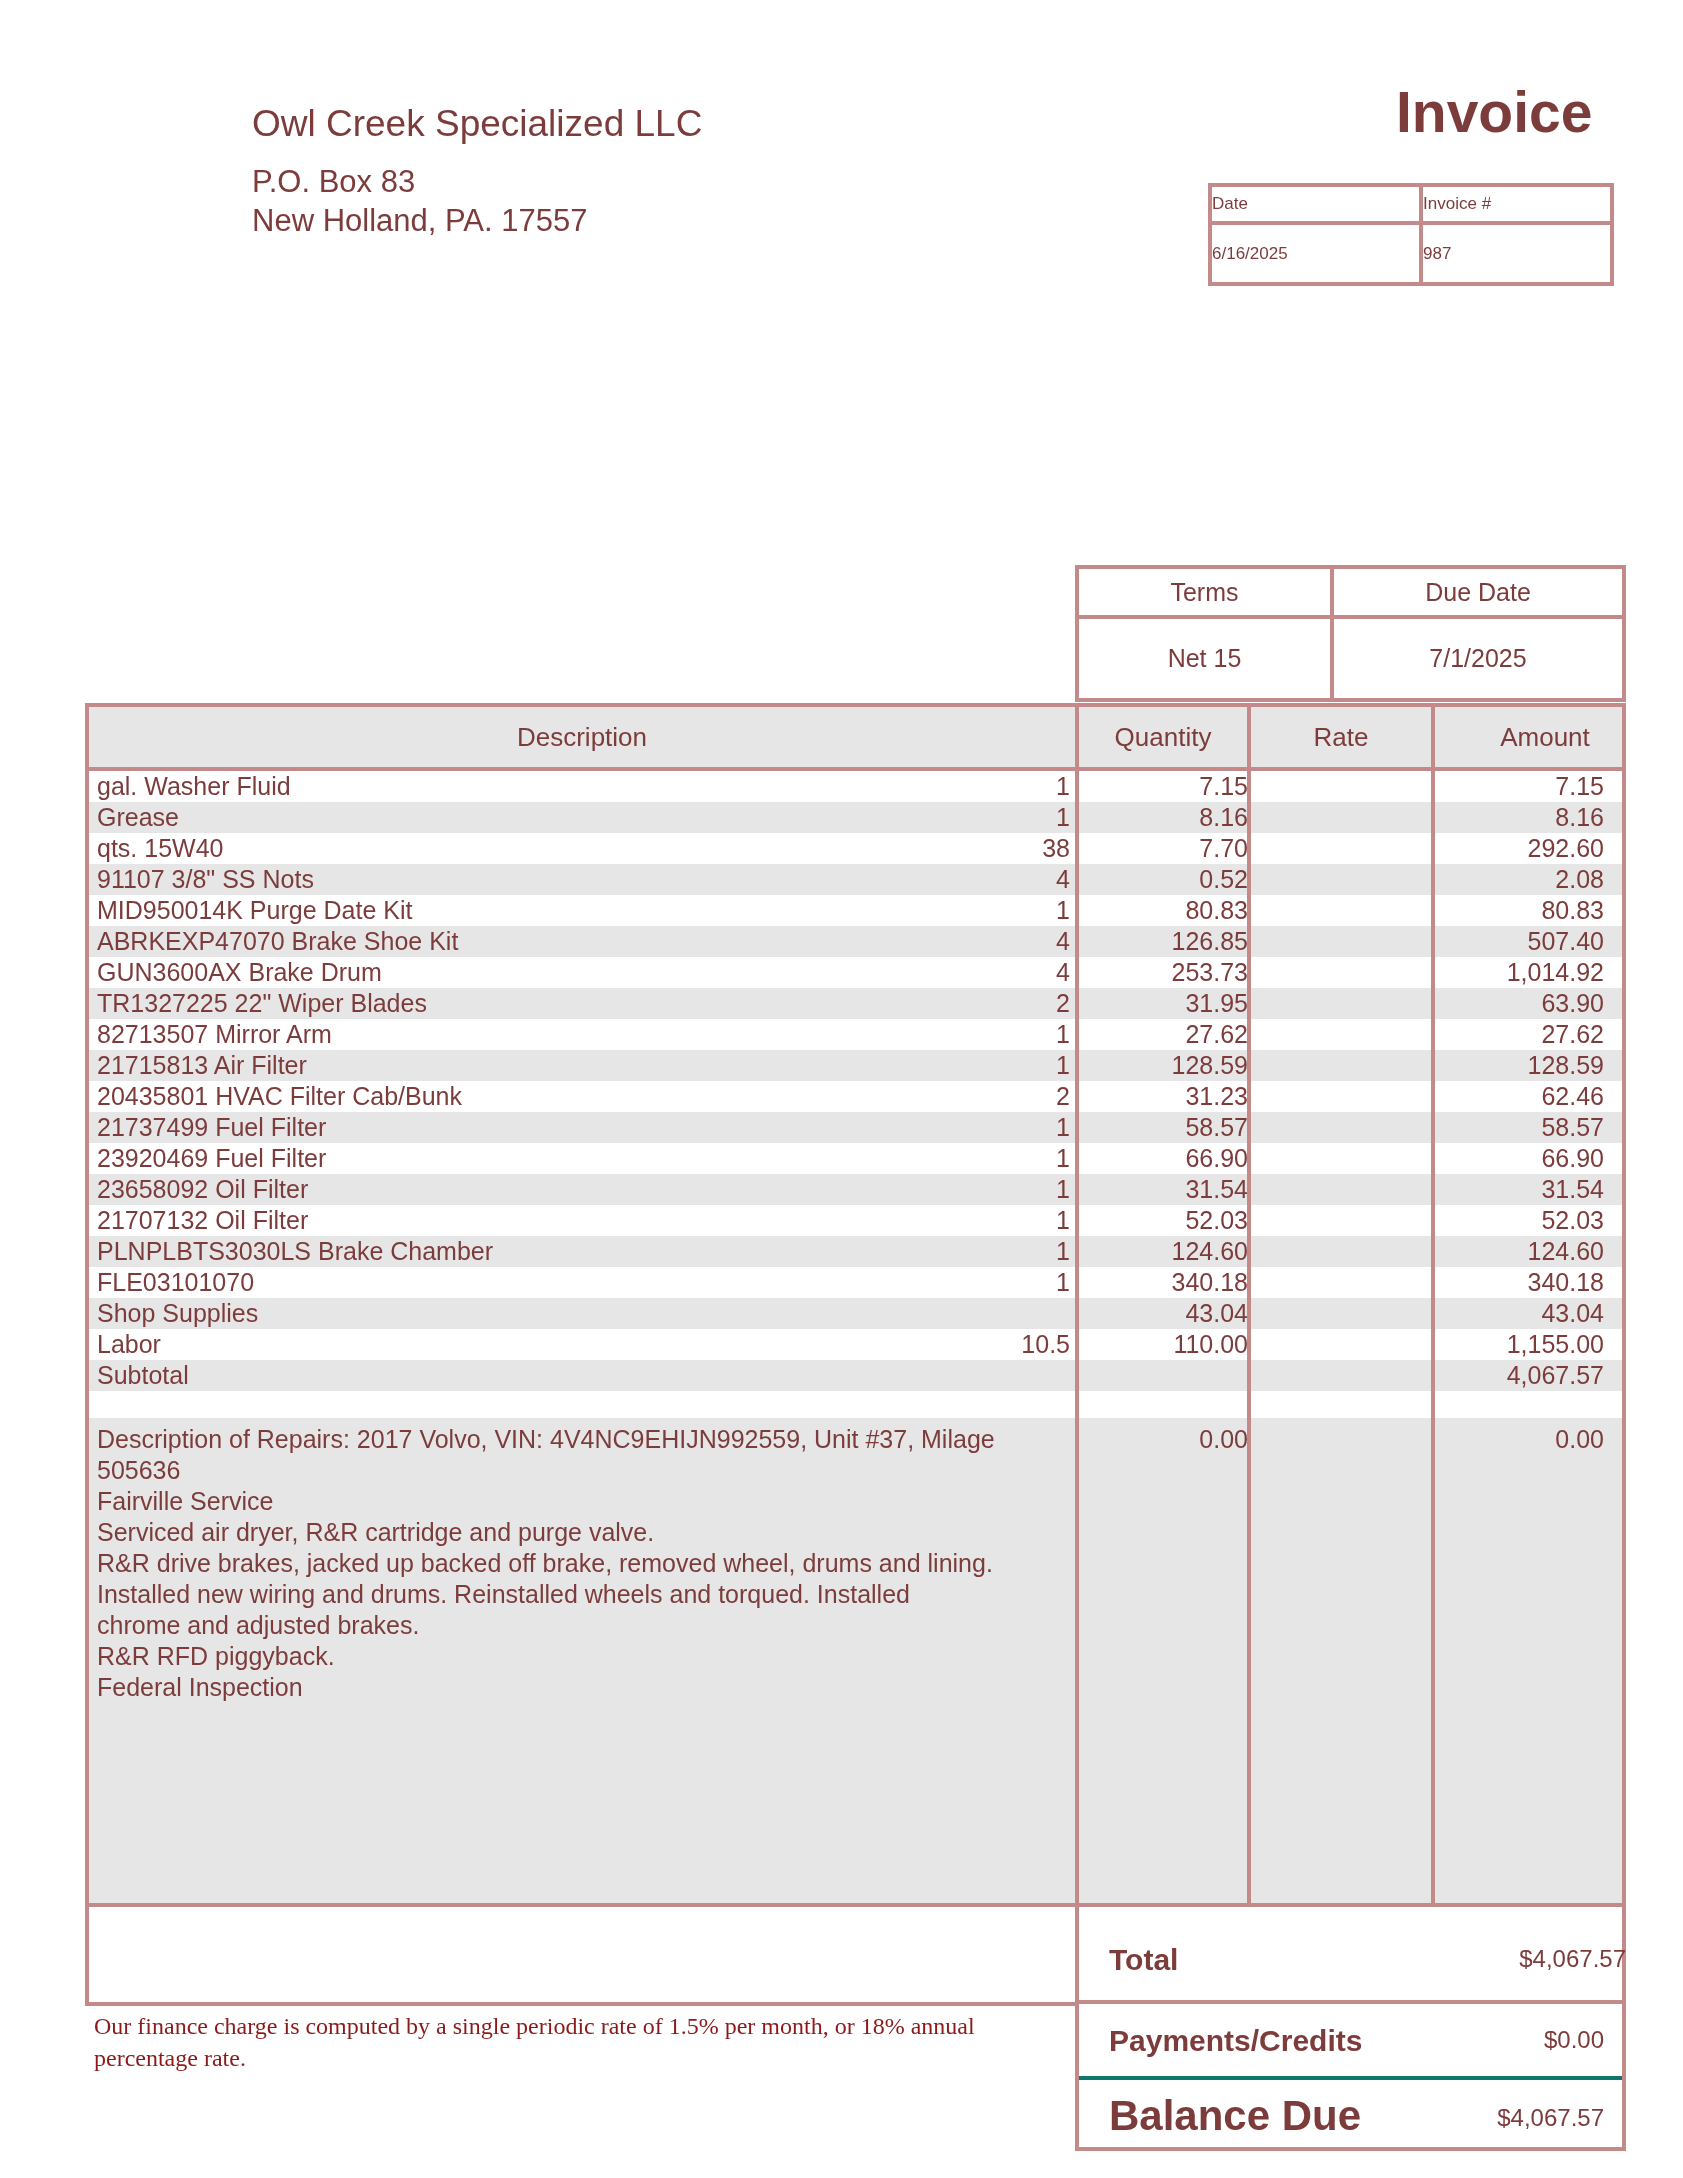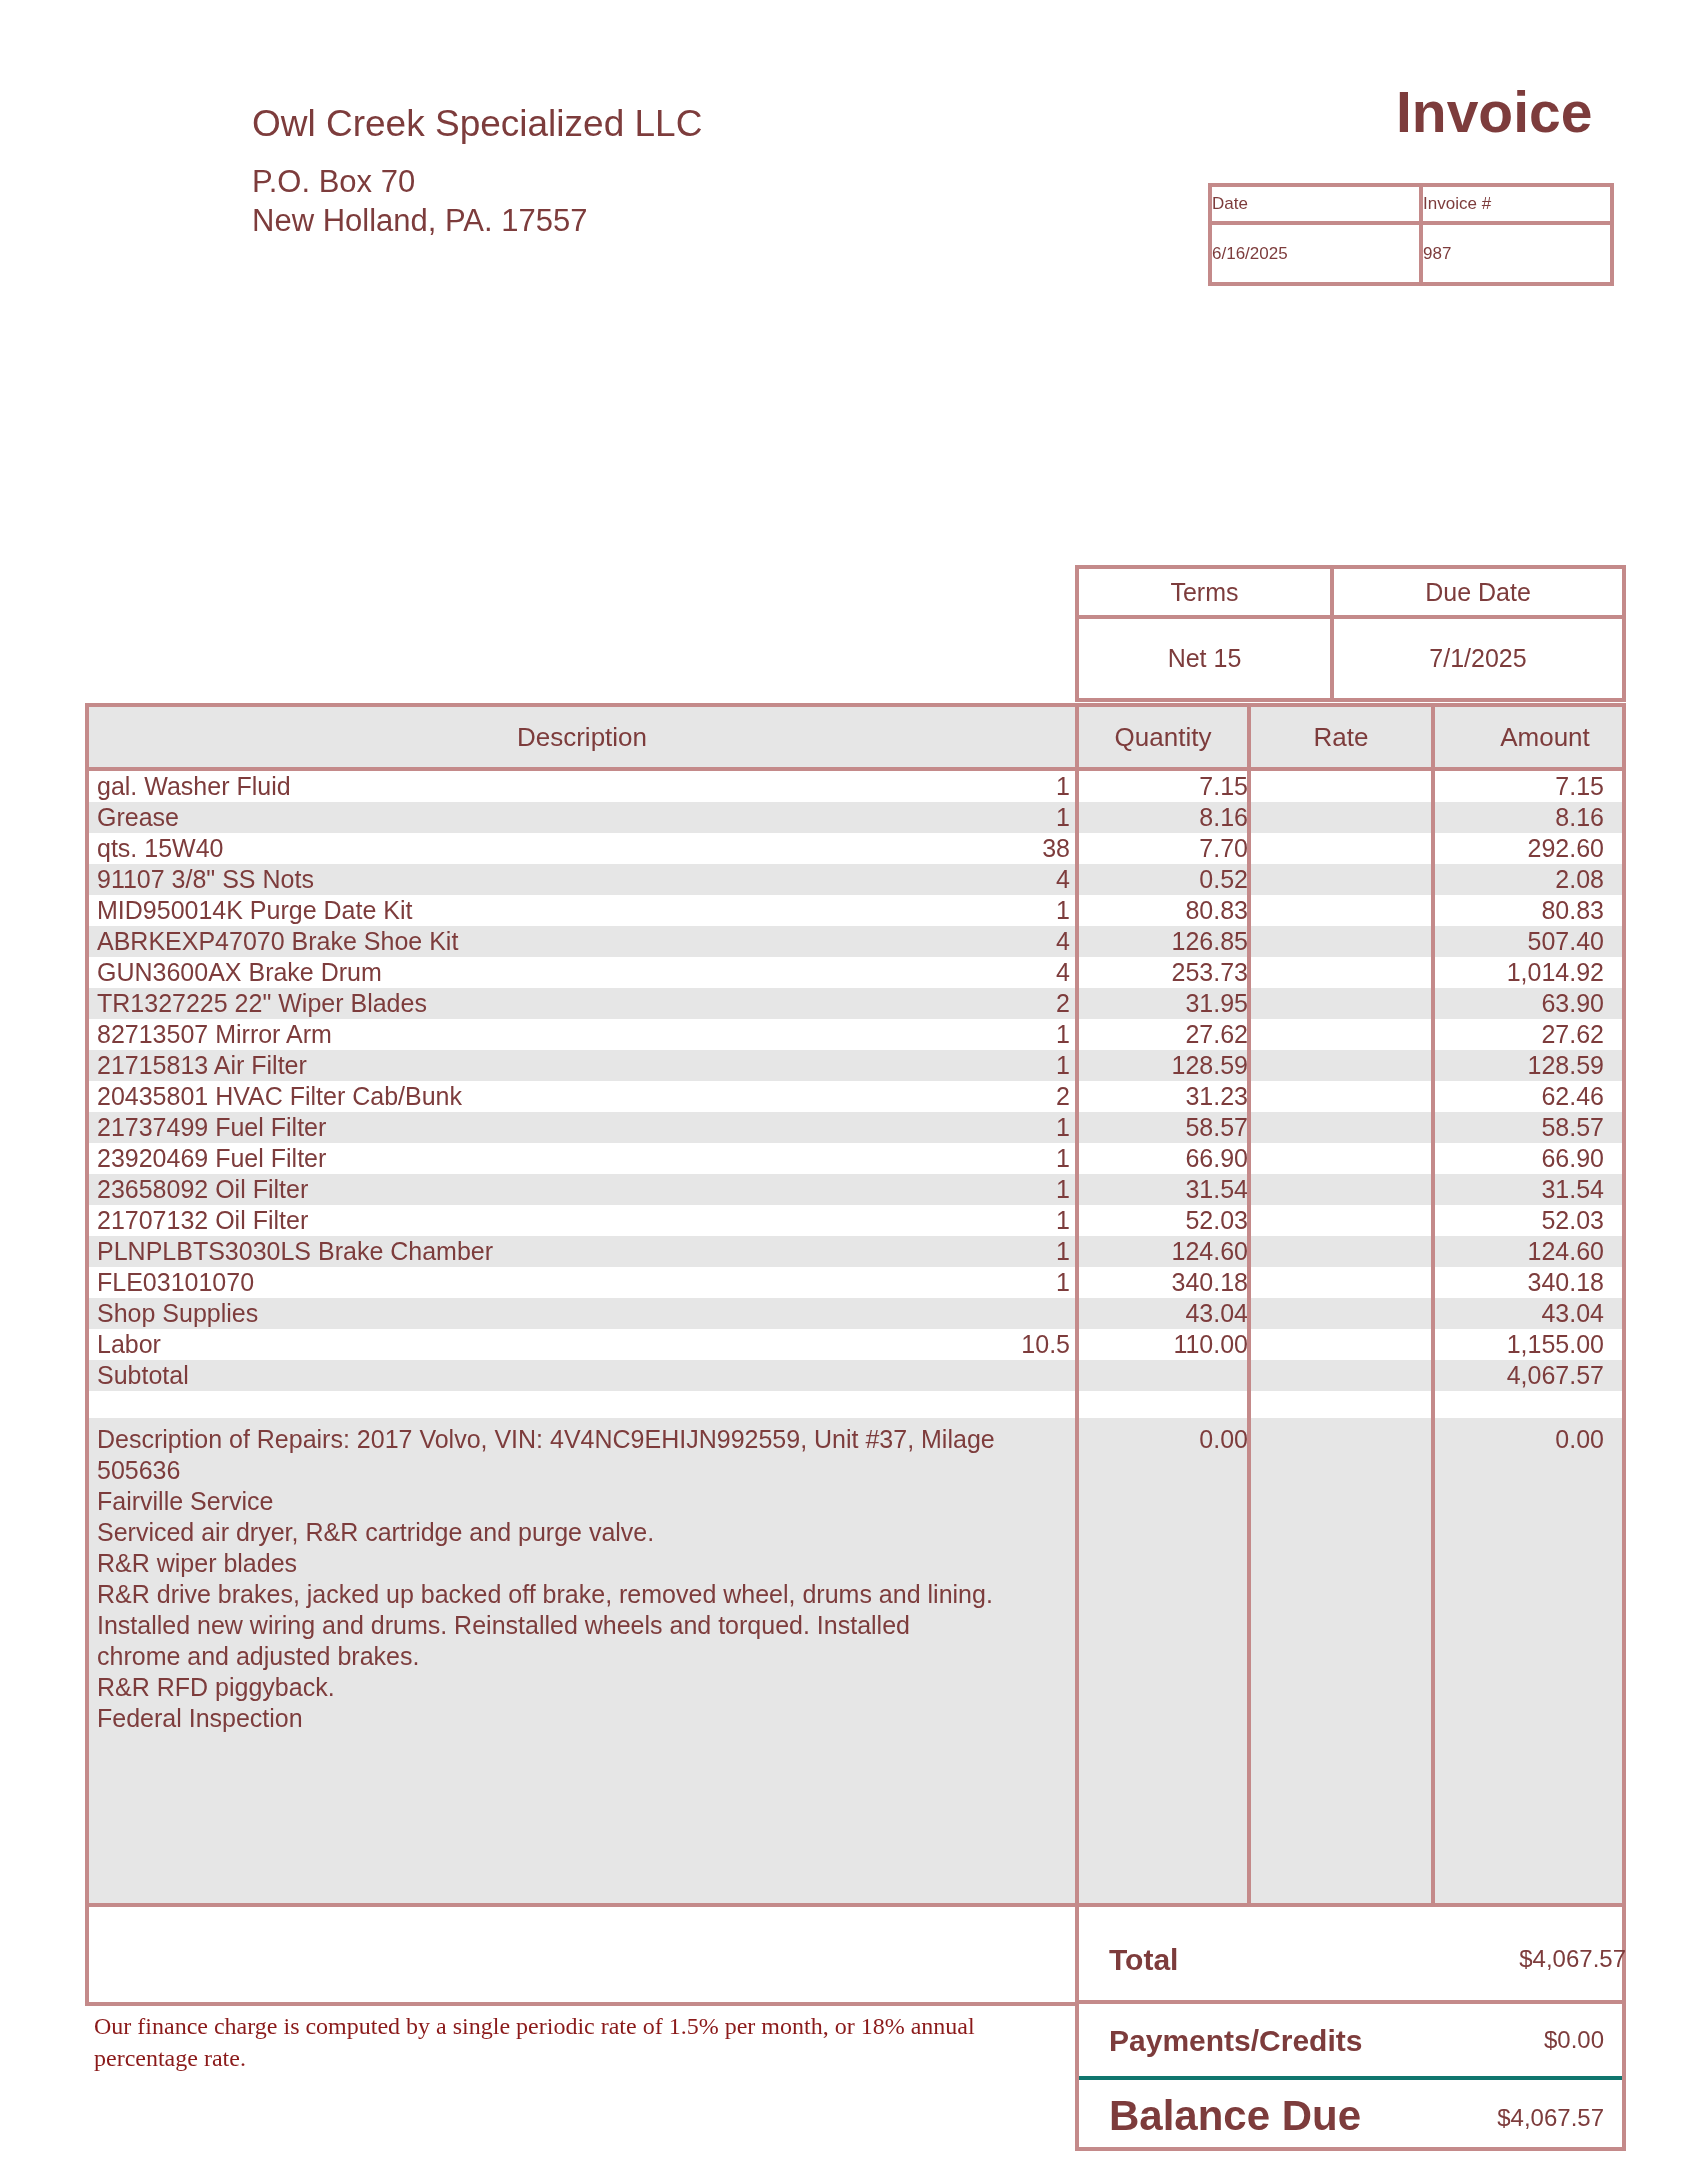--- a/index.html
+++ b/index.html
@@ -55,21 +55,21 @@
   #t-pay .lbl { top:20px; font-size:30px; }
   #t-pay .val { top:22px; right:18px; }
   #t-bal { top:177px; height:69px; }
   #t-bal .lbl { top:12px; font-size:42px; }
   #t-bal .val { top:24px; right:18px; }
 </style>
 </head>
 <body>
 
 <div class="abs" id="company">Owl Creek Specialized LLC</div>
-<div class="abs" id="addr1">P.O. Box 70</div>
+<div class="abs" id="addr1">P.O. Box 83</div>
 <div class="abs" id="addr2">New Holland, PA. 17557</div>
 <div class="abs" id="title">Invoice</div>
 
 <table class="abs" id="date-box">
   <tbody>
       <tr class="h">
     <td>Date</td>
     <td>Invoice #</td>
   </tr>
   <tr class="v">
@@ -226,21 +226,20 @@
         <span class="c-rate"></span>
         <span class="c-amt"></span>
       </div>
     </div>
   <div id="desc-block">
     <div class="lines" id="desc-lines">
         <div>Description of Repairs: 2017 Volvo, VIN: 4V4NC9EHIJN992559, Unit #37, Milage</div>
         <div>505636</div>
         <div>Fairville Service</div>
         <div>Serviced air dryer, R&amp;R cartridge and purge valve.</div>
-        <div>R&amp;R wiper blades</div>
         <div>R&amp;R drive brakes, jacked up backed off brake, removed wheel, drums and lining.</div>
         <div>Installed new wiring and drums.  Reinstalled wheels and torqued. Installed</div>
         <div>chrome and adjusted brakes.</div>
         <div>R&amp;R RFD piggyback.</div>
         <div>Federal Inspection</div>
       </div>
     <span class="r1">0.00</span>
     <span class="r2">0.00</span>
   </div>
   <div class="vline" style="left:986px"></div>

